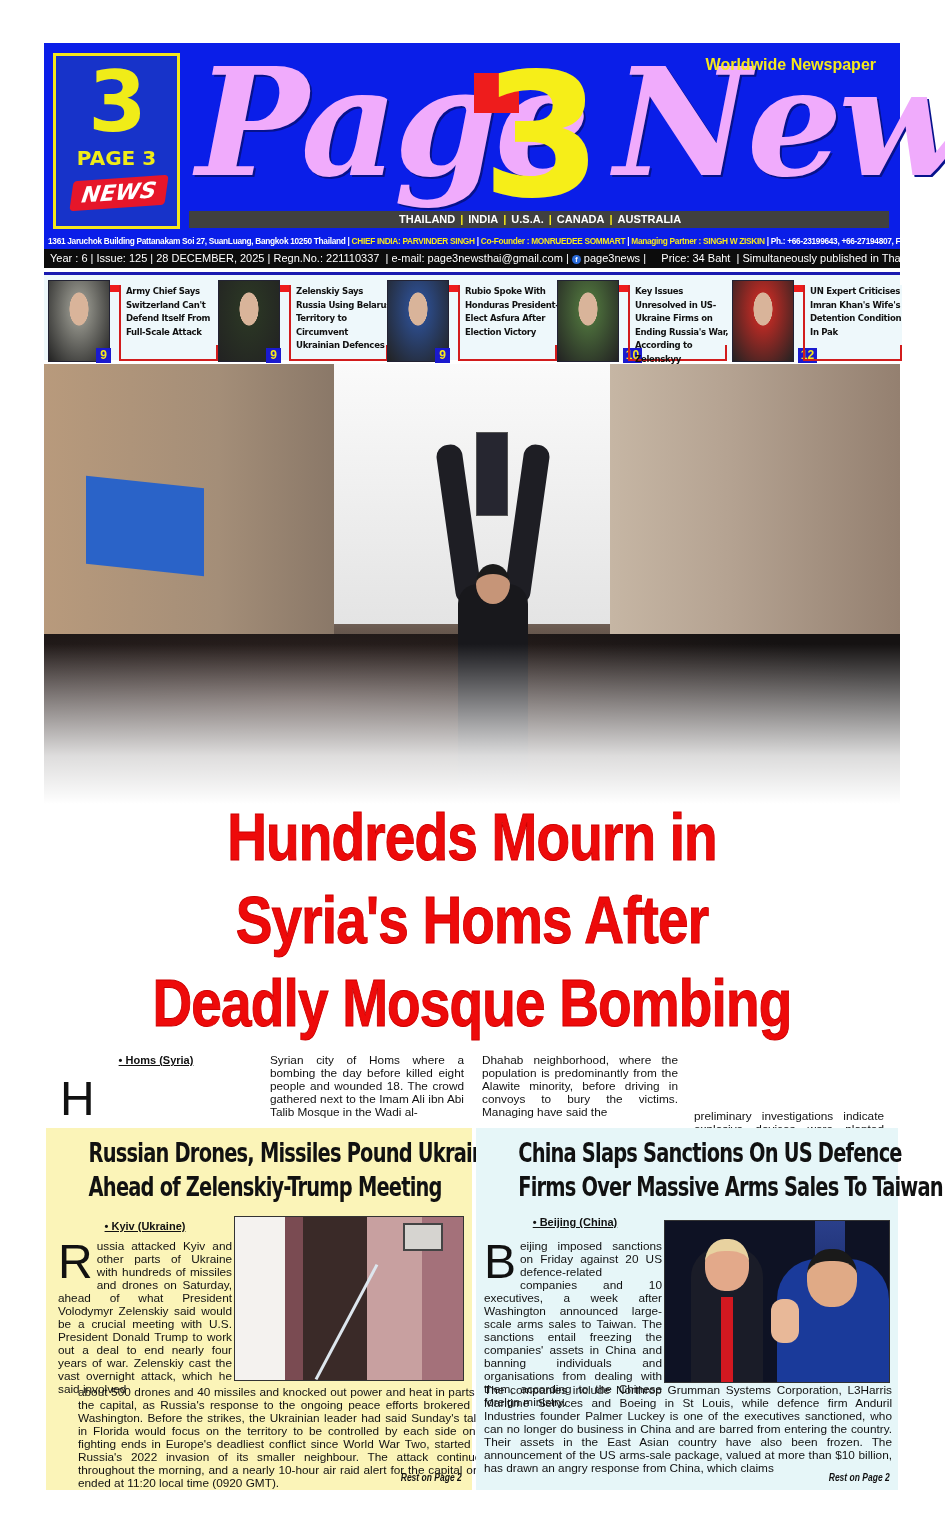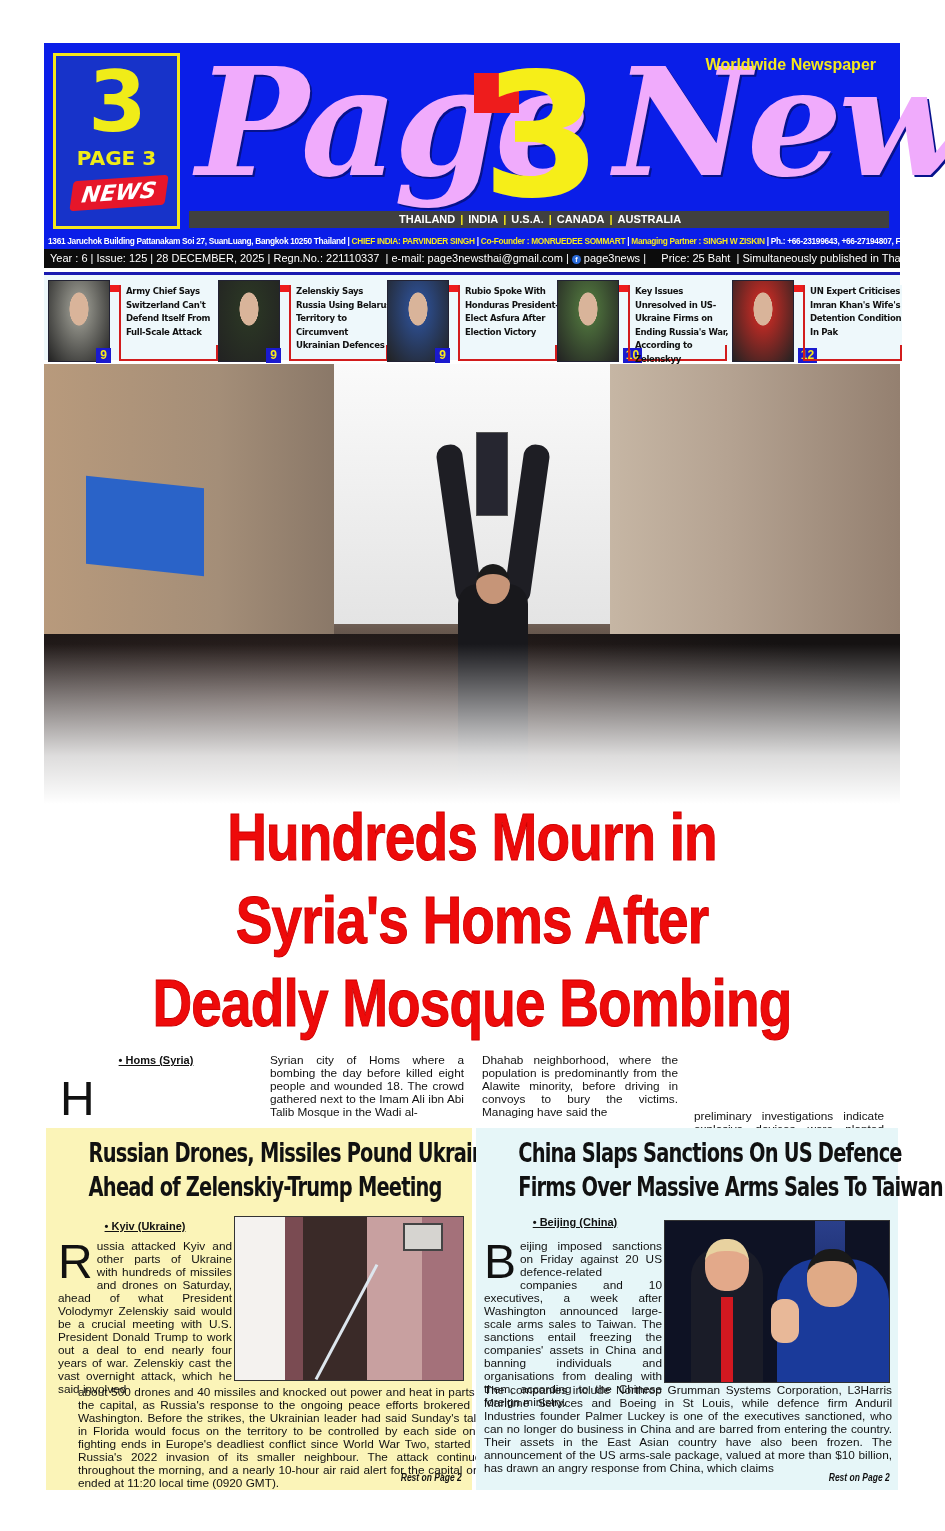--- a/index.html
+++ b/index.html
@@ -132,21 +132,21 @@
   <span>Ph.: +66-23199643, +66-27194807, Fax: +66-23199644</span>
 </div>
 
 <div id="meta-row">
   <span>Year : 6</span> |
   <span>Issue: 125</span> |
   <span>28 DECEMBER, 2025</span> |
   <span>Regn.No.: 221110337</span> &nbsp;|
   <span>e-mail: page3newsthai@gmail.com</span> |
   <span class="fb-icon">f</span><span>page3news</span> | &nbsp;&nbsp;&nbsp;
-  <span>Price: 25 Baht</span> &nbsp;|
+  <span>Price: 34 Baht</span> &nbsp;|
   <span>Simultaneously published in Thailand, USA, Canada</span>
 </div>
 
 <section id="teasers">
   <div class="teaser" style="left:0px">
     <div class="photo">
         <div class="bg" style="background: radial-gradient(at 50% 35%, rgb(217, 180, 154) 0px, rgb(217, 180, 154) 22%, rgb(138, 138, 130) 23%, rgb(34, 34, 34) 100%);"></div>
       </div>
     <div class="page-badge">9</div>
     <div class="redmark"></div>

